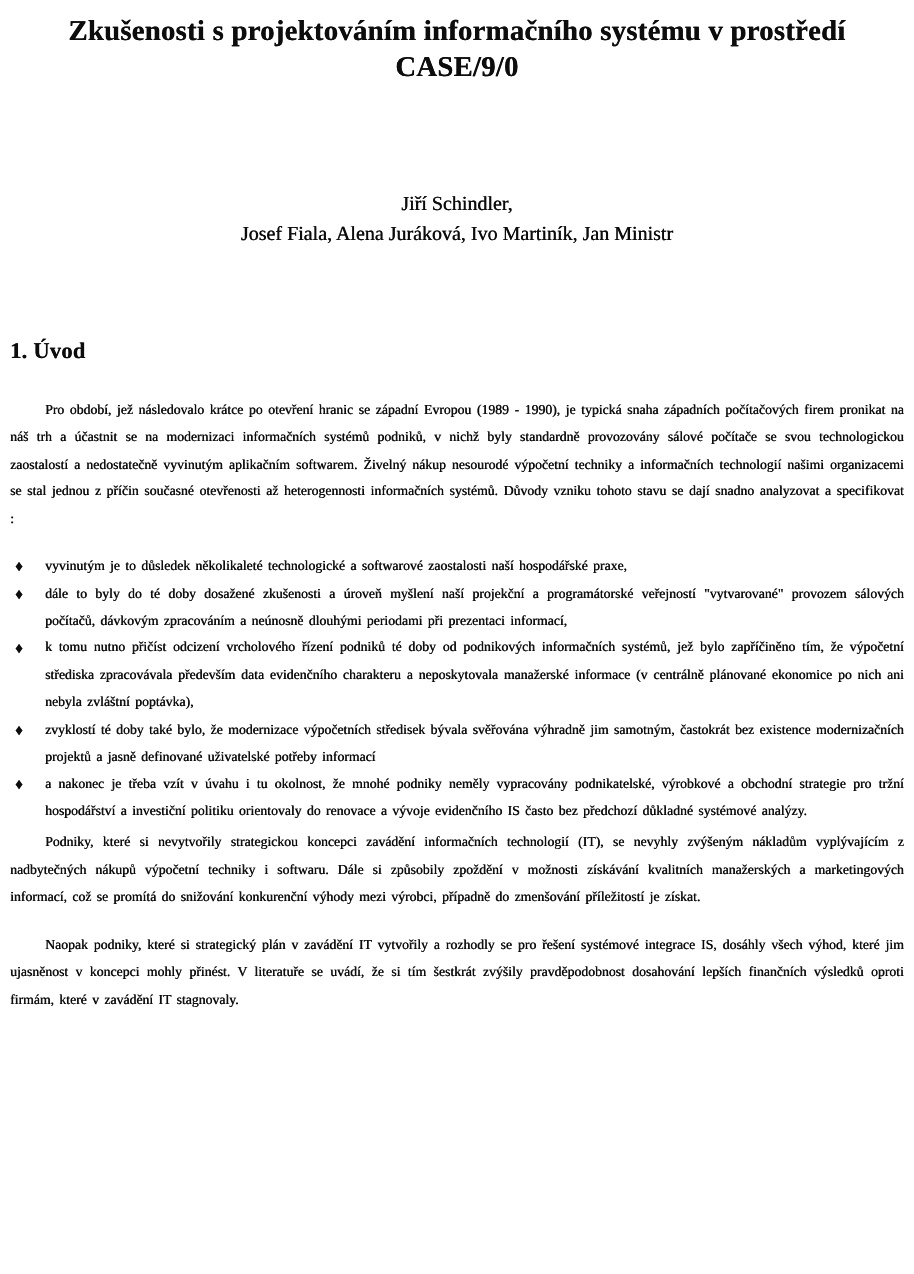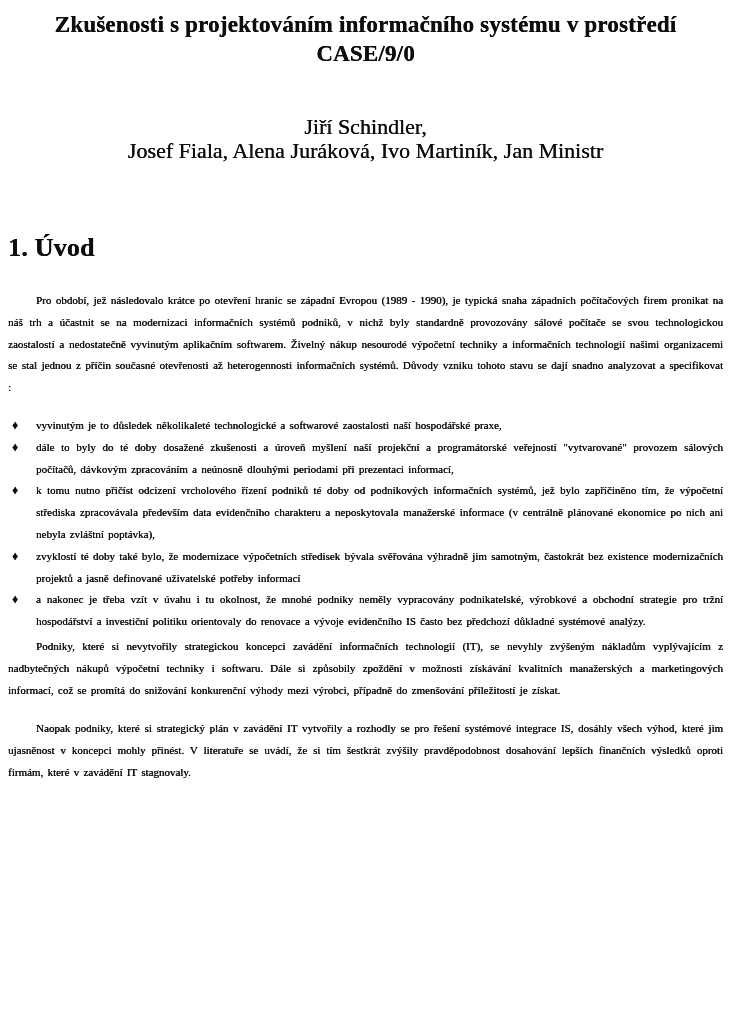--- a/index.html
+++ b/index.html
@@ -24,28 +24,28 @@
     text-align: center;
     font-weight: bold;
     font-size: 23px;
     line-height: 29px;
     margin: 2px 0 0 0;
     letter-spacing: 0.2px;
   }
   .doc-title .title-line { display: block; }
   .authors {
     text-align: center;
-    font-size: 22px;
+    font-size: 16px;
     line-height: 24px;
-    margin-top: 47px;
+    margin-top: 84px;
   }
   .authors .author-line { display: block; }
   .section-heading {
     font-weight: bold;
-    font-size: 26px;
+    font-size: 18px;
     margin: 70px 0 0 0;
     letter-spacing: 0.2px;
   }
   .body-text {
     font-size: 11px;
     line-height: 21.8px;
     text-align: justify;
     word-spacing: 1.5px;
   }
   p.body-text {

